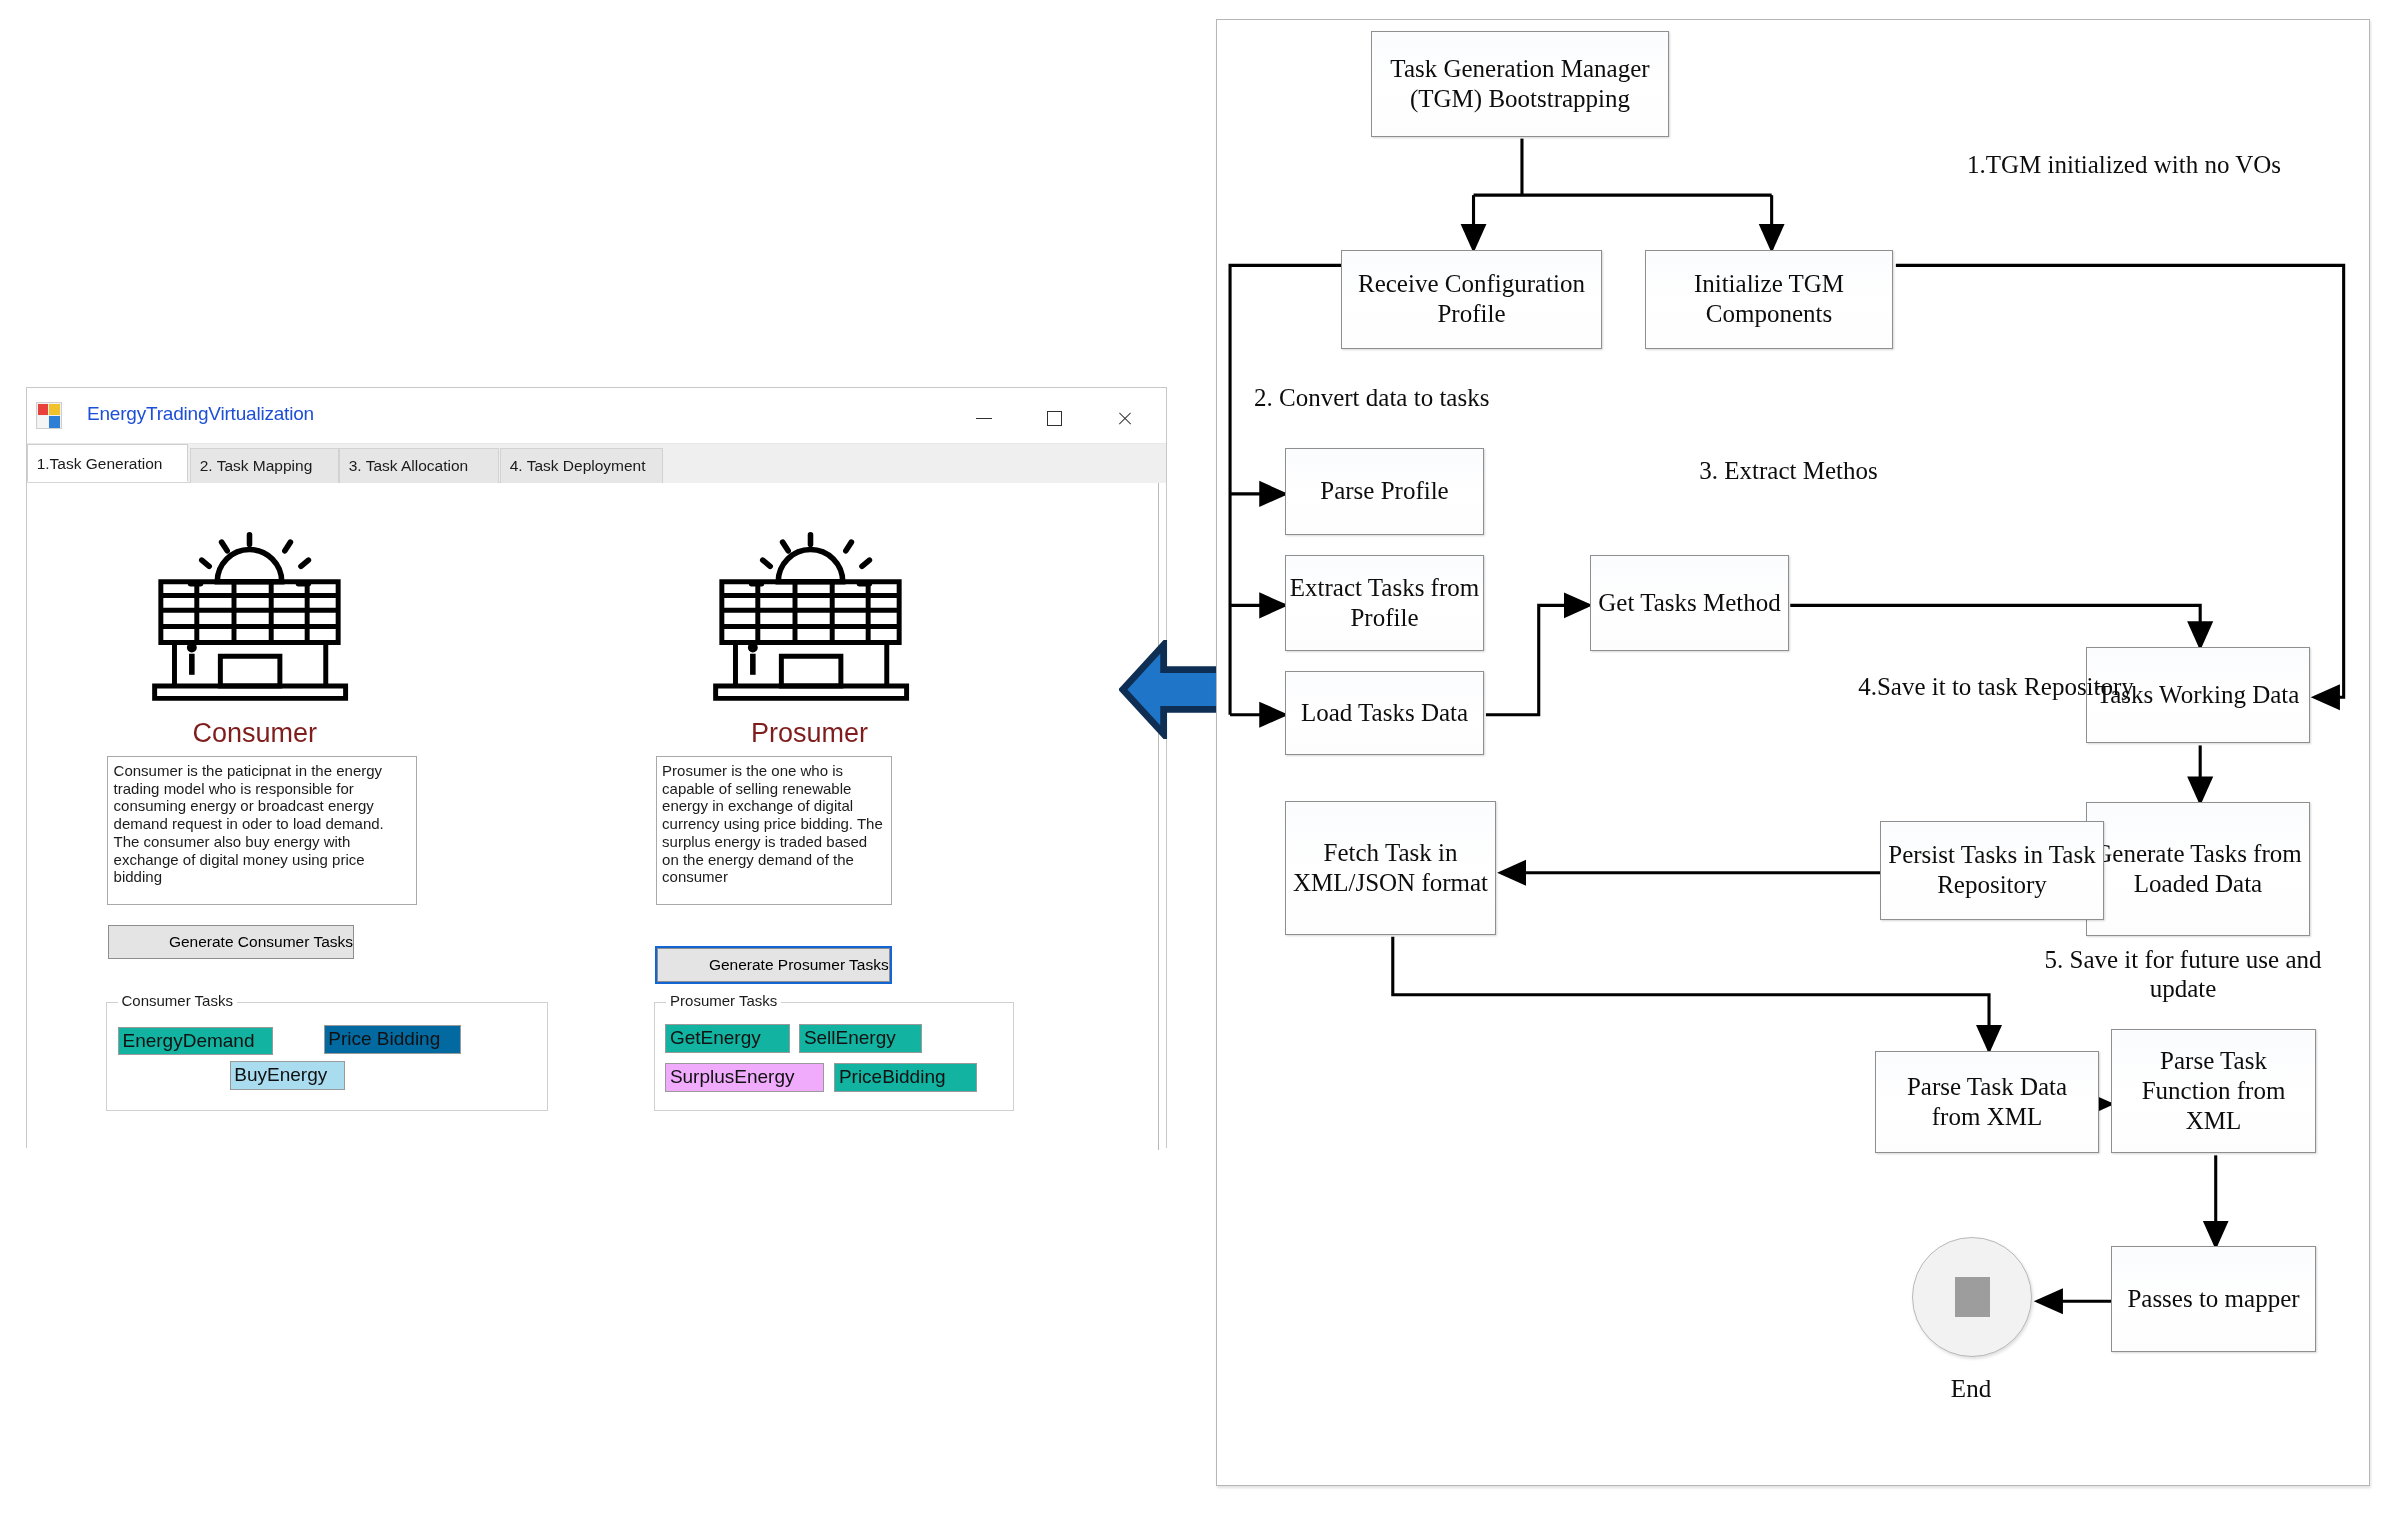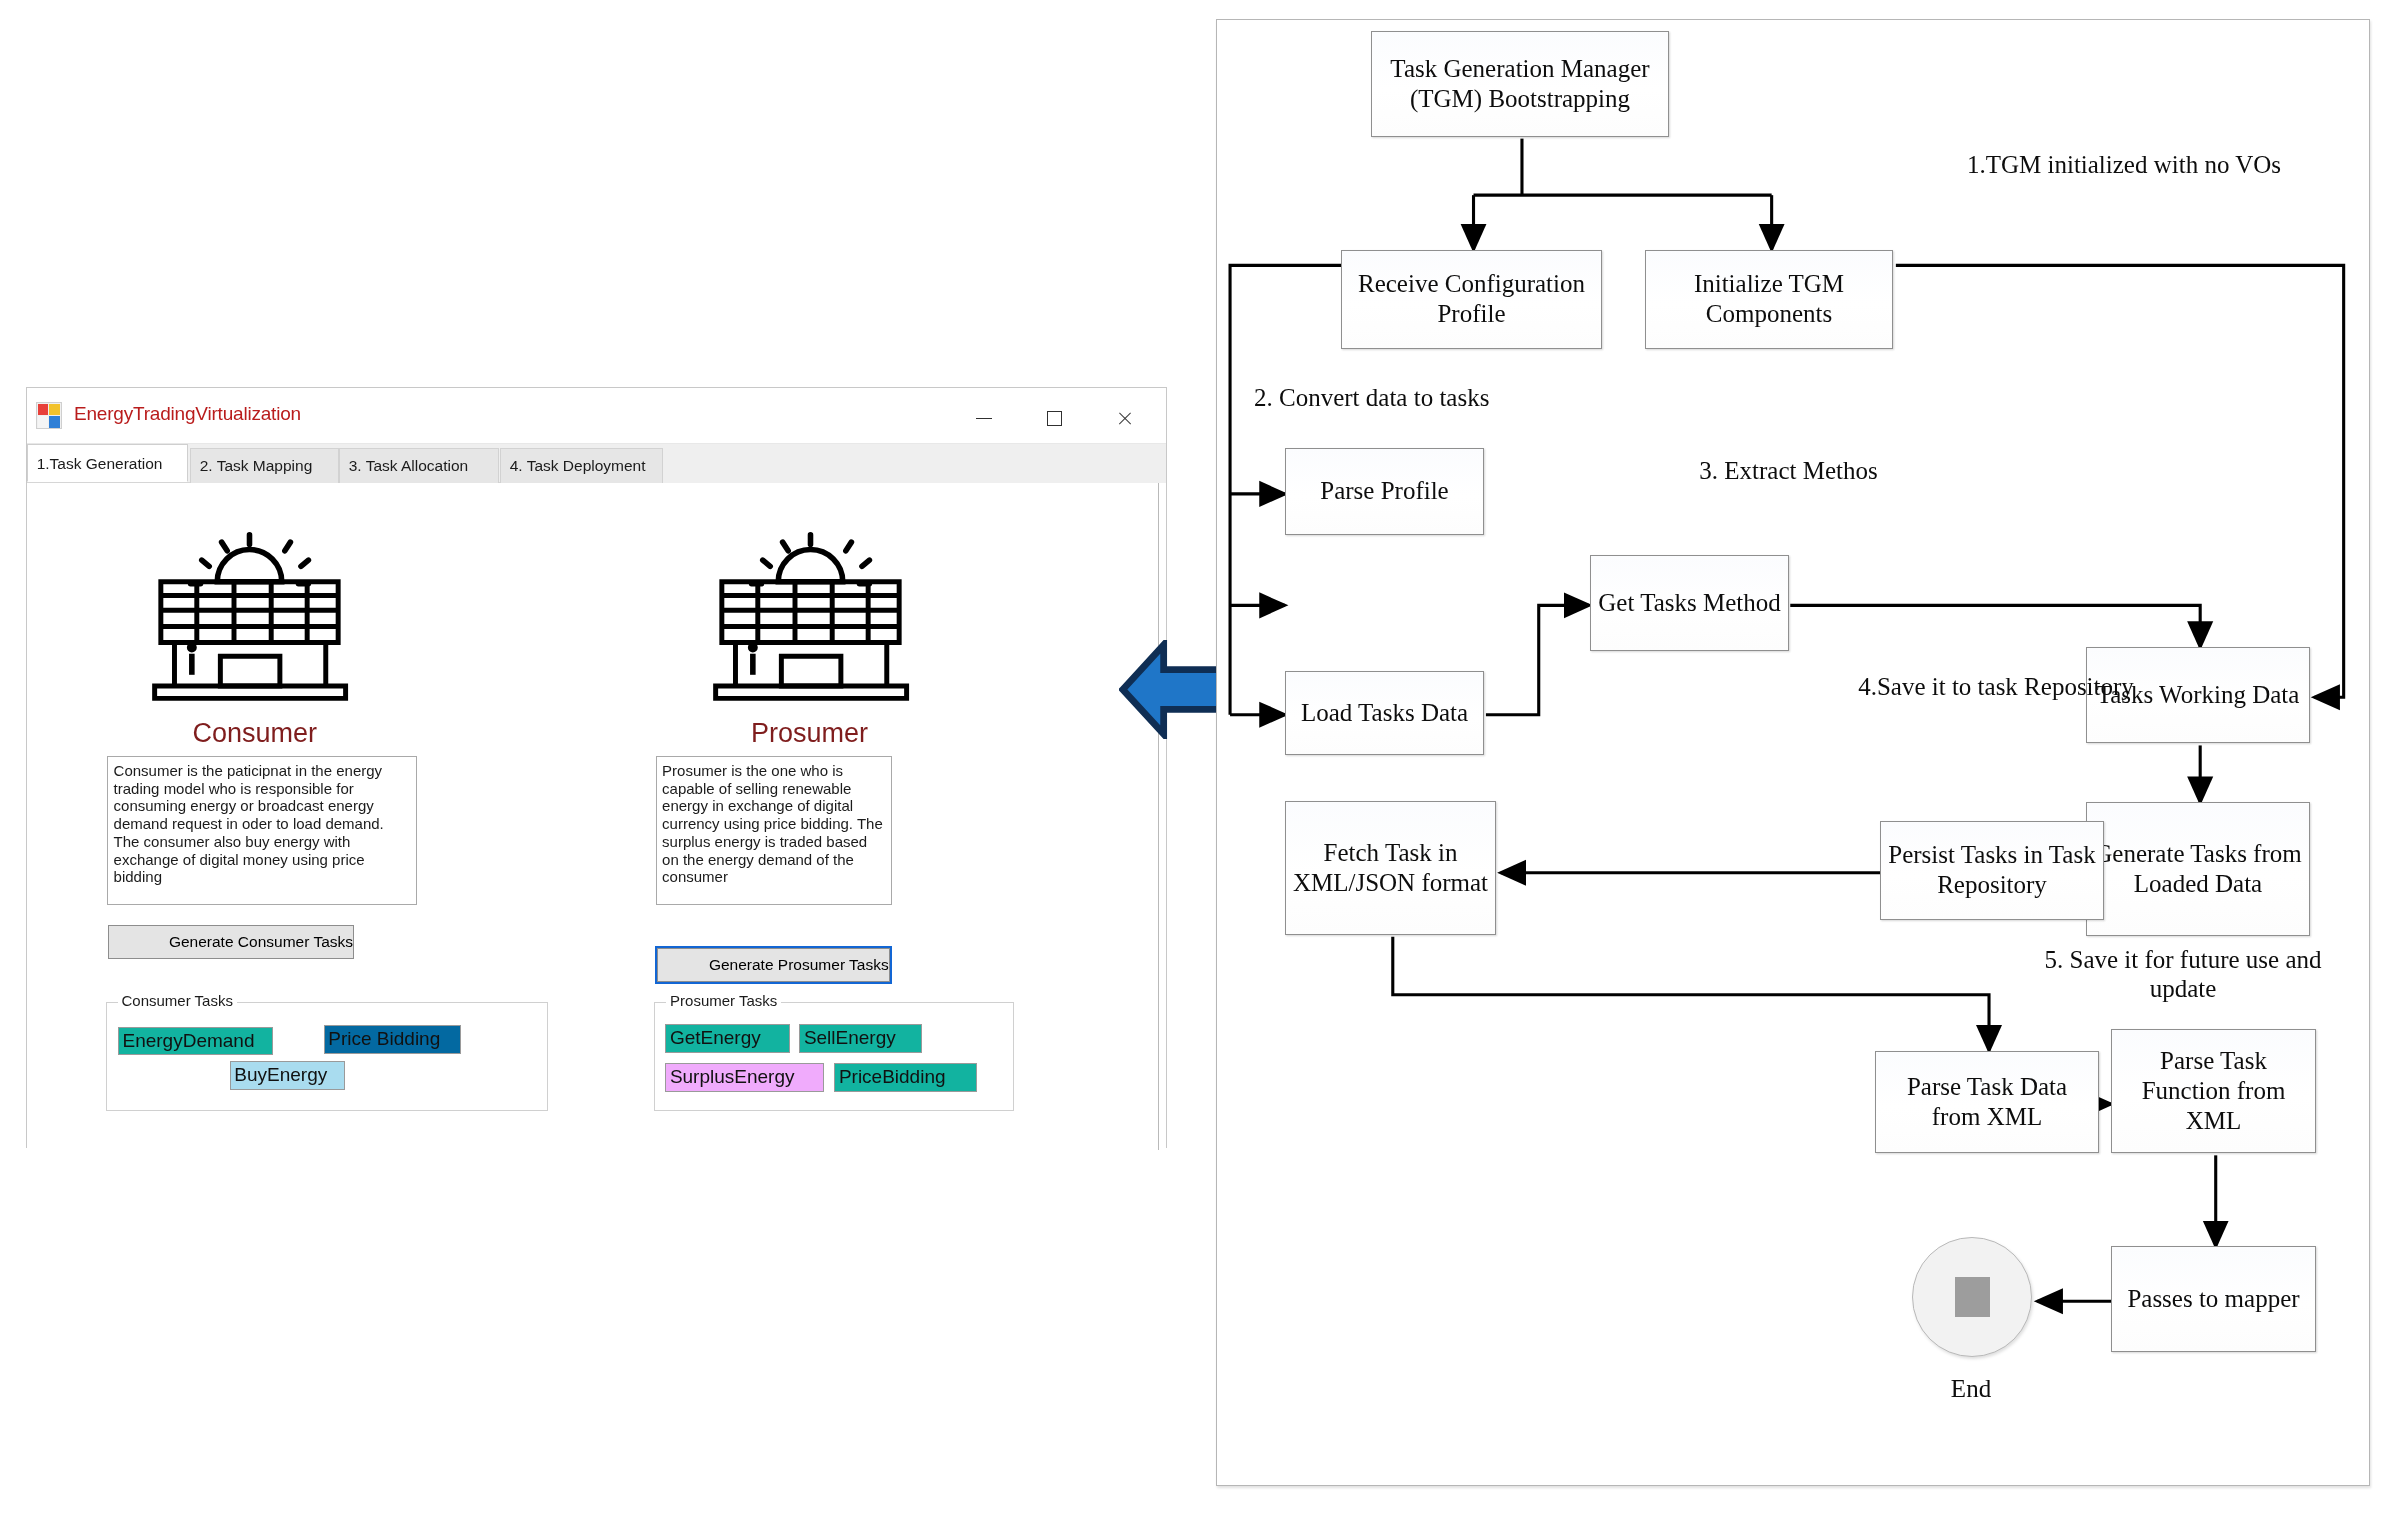--- a/index.html
+++ b/index.html
@@ -14,21 +14,21 @@
   #app-icon{
     position:absolute;left:8.7px;top:13.7px;width:26px;height:27px;
     background:#f0f0f0;border:0.6px solid #cfcfcf;box-sizing:border-box;
   }
   #app-icon i{position:absolute;display:block;}
   #app-icon .q1{left:1.2px;top:1.2px;width:10px;height:11.2px;background:#e8403a;}
   #app-icon .q2{left:12.4px;top:1.2px;width:11.2px;height:11.2px;background:#f2c22c;}
   #app-icon .q3{left:1.2px;top:13.7px;width:10px;height:11.2px;background:#f5f5f5;}
   #app-icon .q4{left:12.4px;top:13.7px;width:11.2px;height:11.2px;background:#2f7fd6;}
   #app-title{
-    position:absolute;left:47px;top:15px;font-size:19px;color:#b91c1c;
+    position:absolute;left:60px;top:15px;font-size:19px;color:#1d4ed8;
     font-family:"Liberation Sans",sans-serif;letter-spacing:-0.2px;
   }
   .winbtn{
     position:absolute;top:10px;width:67px;height:37px;cursor:default;
     color:#303030;font-size:18.6px;line-height:37px;text-align:center;
   }
   #btn-min{right:149px;}
   #btn-max{right:78px;}
   #btn-close{right:7.5px;}
   .wb-min{display:inline-block;width:16px;height:1.2px;background:#303030;vertical-align:middle;}
@@ -261,20 +261,21 @@
   <div class="fnode" style="left:124px;top:230px;width:261px;height:99px;font-size:25px;">Receive Configuration Profile</div>
 
   <div class="fnode" style="left:428px;top:230px;width:248px;height:99px;font-size:25px;">Initialize TGM Components</div>
 
   <div class="flabel" style="left:733px;top:130px;width:348px;font-size:25px;">1.TGM initialized with no VOs</div>
 
   <div class="flabel" style="left:37px;top:363px;width:385px;font-size:25px;text-align:left;">2. Convert data to tasks</div>
 
   <div class="fnode" style="left:68px;top:428px;width:199px;height:87px;font-size:25px;">Parse Profile</div>
 
+  <div class="fnode" style="left:68px;top:535px;width:199px;height:96px;font-size:25px;">Extract Tasks from Profile</div>
 
   <div class="fnode" style="left:68px;top:651px;width:199px;height:84px;font-size:25px;">Load Tasks Data</div>
 
   <div class="flabel" style="left:410px;top:436px;width:323px;font-size:25px;">3. Extract Methos</div>
 
   <div class="fnode" style="left:373px;top:535px;width:199px;height:96px;font-size:25px;">Get Tasks Method</div>
 
   <div class="fnode" style="left:869px;top:627px;width:224px;height:96px;font-size:25px;">Tasks Working Data</div>
 
   <div class="flabel" style="left:633px;top:652px;width:292px;font-size:25px;">4.Save it to task Repository</div>

